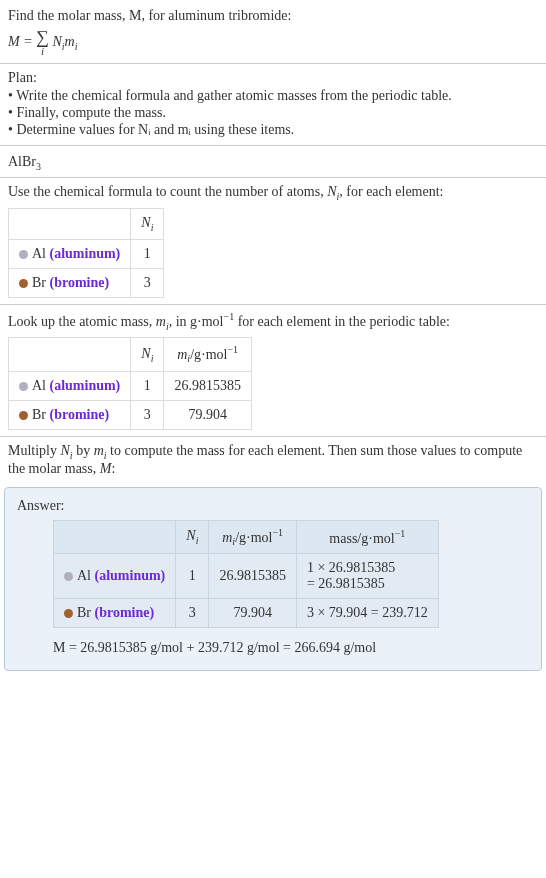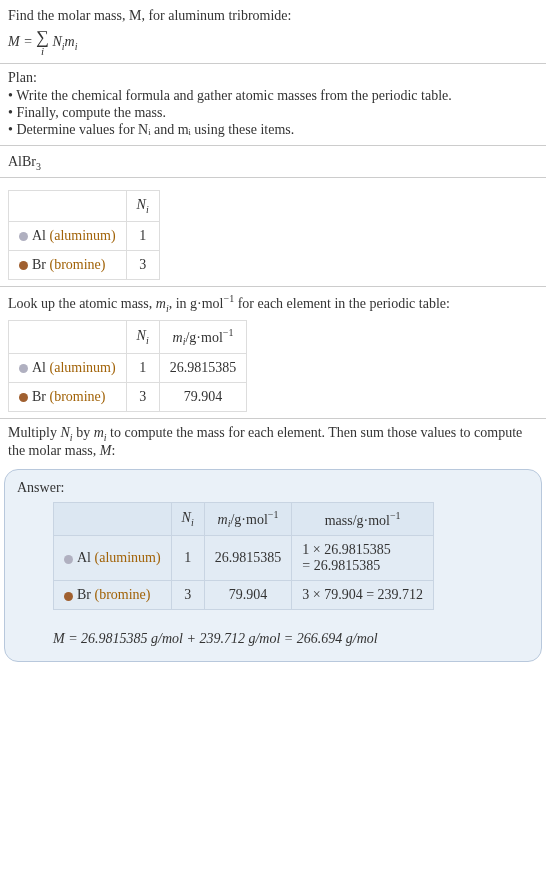--- a/index.html
+++ b/index.html
@@ -90,29 +90,30 @@
       margin-right: 4px;
       vertical-align: middle;
     }
     .dot-al {
       background: #b0b0c0;
     }
     .dot-br {
       background: #a06030;
     }
     .element-name {
-      color: #a16207;
+      color: #6d28d9;
+      font-weight: bold;
     }
     .mass-cell {
       text-align: left;
     }
     .answer-box {
       border: 1px solid #b8c8dc;
       background: #eaf1f8;
-      border-radius: 14px;
+      border-radius: 4px;
       margin: 4px;
       padding: 10px 12px 14px 12px;
     }
     .answer-label {
       color: #333;
       margin-bottom: 6px;
     }
     .answer-content {
       padding-left: 36px;
     }
@@ -123,22 +124,21 @@
       border: 1px solid #c8d4e2;
       background: #e2ebf4;
     }
     .answer-table th {
       background: #dce7f2;
     }
     .answer-table .element-cell {
       background: #e2ebf4;
     }
     .final-formula {
-      margin-top: 21px;
-      font-style: italic;
+      margin-top: 12px;
     }
     .intro-text {
       line-height: 1.4;
     }
   </style>
 </head>
 <body>
 
 <div class="section">
   <div class="intro-text">
@@ -165,20 +165,23 @@
   </div>
 </div>
 
 <div class="section">
   <div class="chem-formula">
     <span>AlBr</span><span class="chem-sub">3</span>
   </div>
 </div>
 
 <div class="section">
+  <div>
+    <span>Use the chemical formula to count the number of atoms, </span><i><span>N</span><span class="sub">i</span></i><span>, for each element:</span>
+  </div>
   <table>
     <tbody>
         <tr>
       <th></th>
       <th><span>N</span><span class="sub">i</span></th>
     </tr>
     <tr>
       <td class="element-cell"><span class="element-dot dot-al"></span><span>Al</span> <span class="element-name">(aluminum)</span></td>
       <td>1</td>
     </tr>

